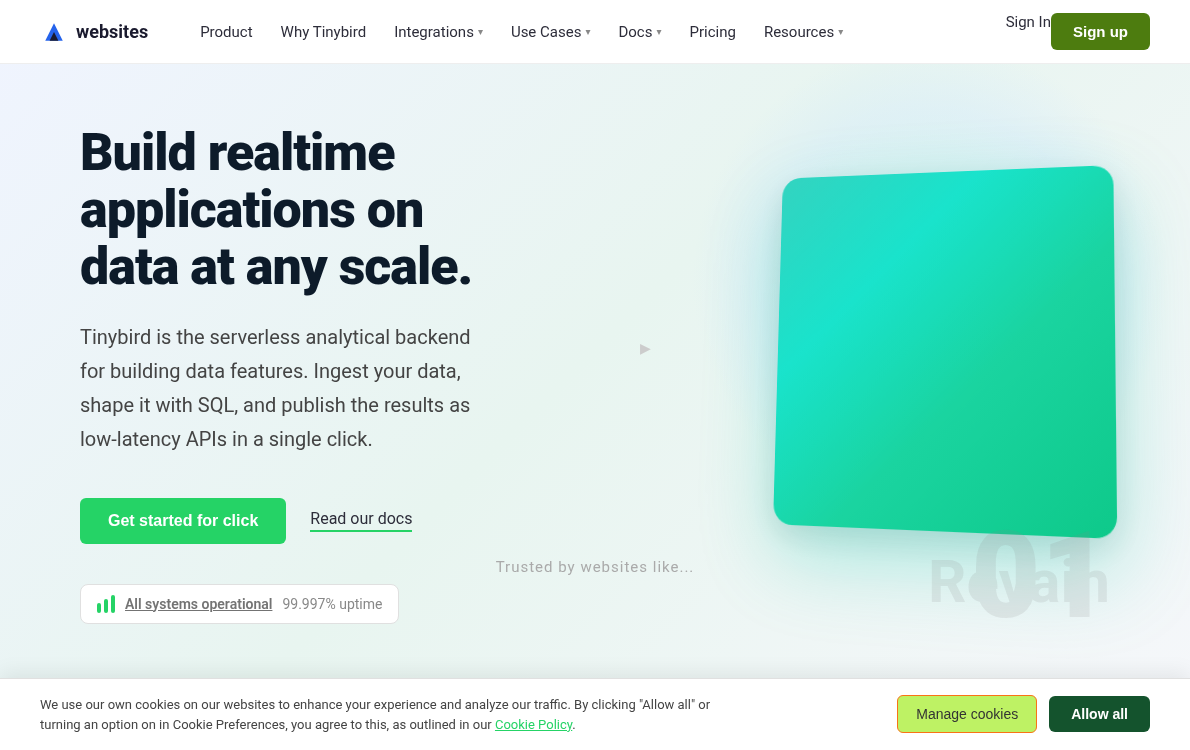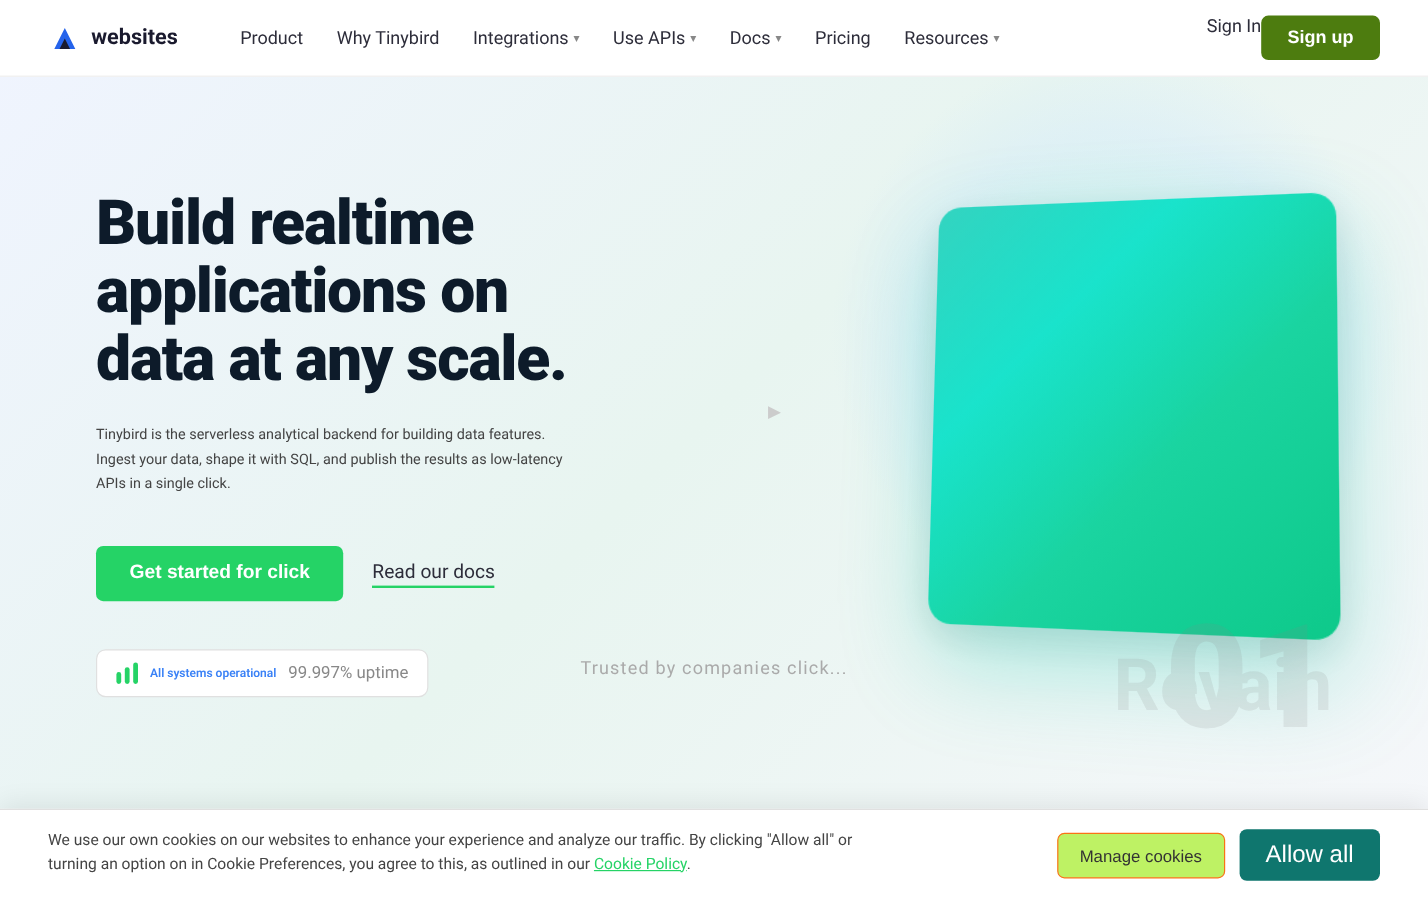--- a/index.html
+++ b/index.html
@@ -98,21 +98,21 @@
     }
     .hero-title {
       font-size: 52px;
       font-weight: 900;
       line-height: 1.1;
       color: #0d1b2a;
       margin-bottom: 24px;
       letter-spacing: -1px;
     }
     .hero-subtitle {
-      font-size: 12px;
+      font-size: 20px;
       color: #444;
       line-height: 1.7;
       margin-bottom: 42px;
       max-width: 420px;
     }
     .hero-buttons {
       display: flex;
       align-items: center;
       gap: 24px;
       margin-bottom: 40px;
@@ -154,23 +154,24 @@
     }
     .status-bar {
       background: #25d366;
       border-radius: 2px;
       width: 4px;
     }
     .status-bar:nth-child(1) { height: 10px; }
     .status-bar:nth-child(2) { height: 14px; }
     .status-bar:nth-child(3) { height: 18px; }
     .status-text {
-      font-size: 10px;
+      font-size: 14px;
       font-weight: 600;
-      color: #3b82f6;
+      color: #737373;
+      text-decoration: underline;
     }
     .uptime-text {
       font-size: 14px;
       color: #888;
     }
 
     
     .trusted-text {
       position: absolute;
       bottom: 120px;
@@ -275,27 +276,27 @@
       background: #bef264;
       color: #333;
       border: 1px solid #f97316;
       border-radius: 6px;
       padding: 10px 18px;
       font-size: 14px;
       cursor: pointer;
       white-space: nowrap;
     }
     .allow-all-btn {
-      background: #0f766e;
+      background: #14532d;
       color: #fff;
       border: none;
       border-radius: 6px;
       padding: 10px 22px;
-      font-size: 20px;
-      font-weight: 400;
+      font-size: 14px;
+      font-weight: 700;
       cursor: pointer;
       white-space: nowrap;
     }
 
     
     .hero-arrow {
       position: absolute;
       left: 640px;
       top: 50%;
       transform: translateY(-50%);
@@ -319,21 +320,21 @@
       <span>Product</span>
     </a>
     <a class="nav-link">
       <span>Why Tinybird</span>
     </a>
     <a class="nav-link">
       <span>Integrations</span>
       <span class="nav-chevron">▾</span>
     </a>
     <a class="nav-link">
-      <span>Use APIs</span>
+      <span>Use Cases</span>
       <span class="nav-chevron">▾</span>
     </a>
     <a class="nav-link">
       <span>Docs</span>
       <span class="nav-chevron">▾</span>
     </a>
     <a class="nav-link">
       <span>Pricing</span>
     </a>
     <a class="nav-link">
@@ -367,21 +368,21 @@
       <span class="uptime-text">99.997% uptime</span>
     </div>
   </div>
 
   <span class="hero-arrow">▶</span>
 
   <div class="hero-image">
     <div class="floating-card"></div>
   </div>
 
-  <div class="trusted-text">Trusted by companies click...</div>
+  <div class="trusted-text">Trusted by websites like...</div>
 
   <div class="revain-watermark">
     <span class="revain-num">01</span>
     <span class="revain-text">Revain</span>
   </div>
 </section>
 
 <div class="cookie-banner">
   <p class="cookie-text">
     <span>We use our own cookies on our websites to enhance your experience and analyze our traffic. By clicking "Allow all" or turning an option on in Cookie Preferences, you agree to this, as outlined in our</span>

